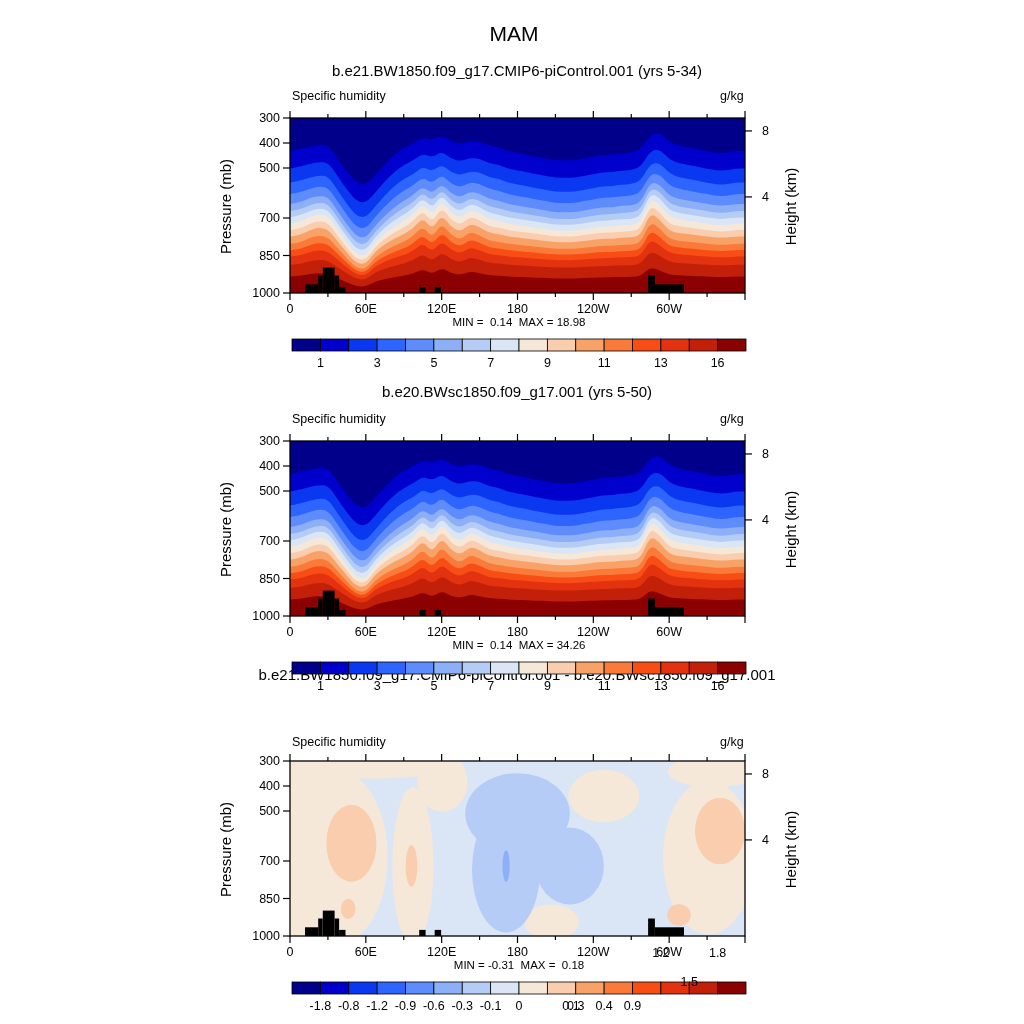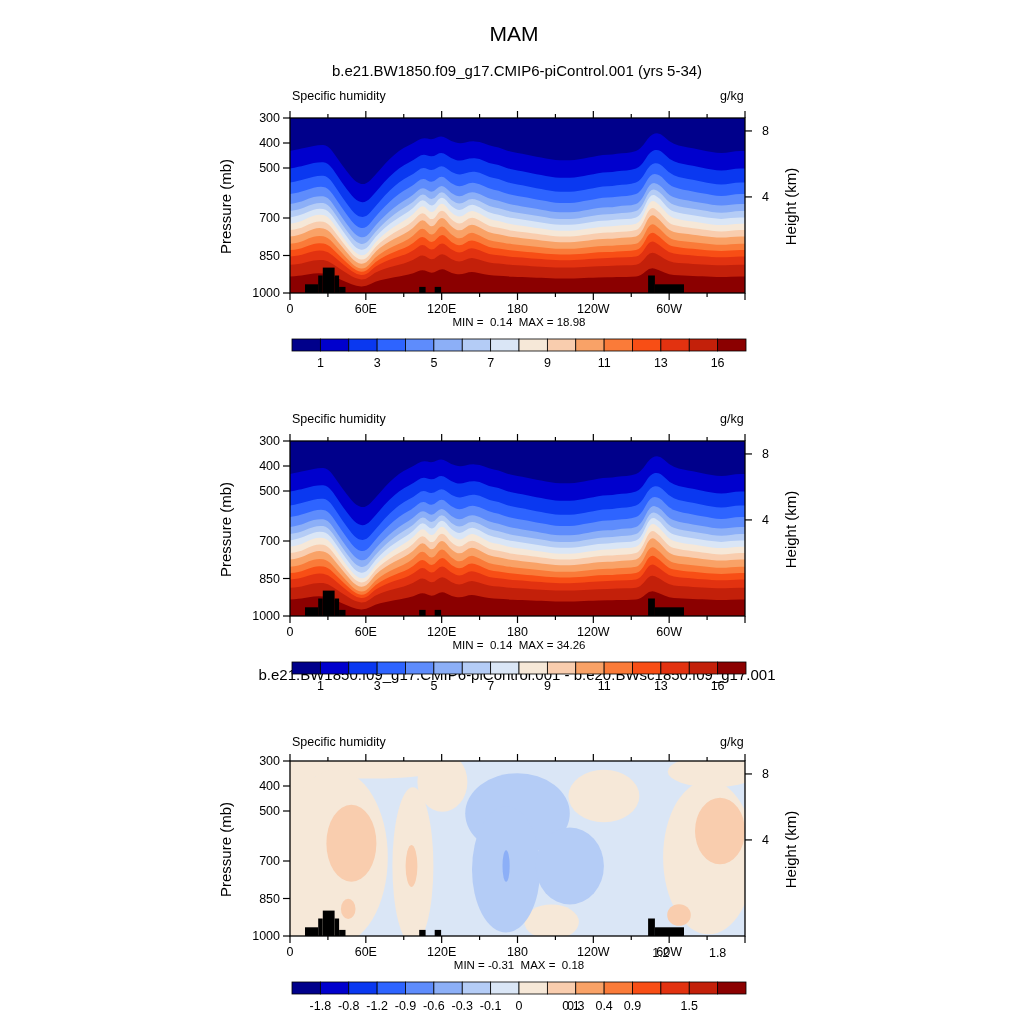--- a/index.html
+++ b/index.html
@@ -21,20 +21,21 @@
 <body>
 
 <div id="fig">
   <div class="t fig-title ctr" style="left:514px;top:22px;">MAM</div>
 
   <div class="t panel-title ctr" style="left:517px;top:62px;">b.e21.BW1850.f09_g17.CMIP6-piControl.001 (yrs 5-34)</div>
   <div class="t sub" style="left:292px;top:89px;">Specific humidity</div>
   <div class="t sub" style="left:720px;top:89px;">g/kg</div>
   <div class="t stats ctr" style="left:519px;top:316px;">MIN =  0.14  MAX = 18.98</div>
 
+  <div class="t panel-title ctr" style="left:517px;top:383px;">b.e20.BWsc1850.f09_g17.001 (yrs 5-50)</div>
   <div class="t sub" style="left:292px;top:412px;">Specific humidity</div>
   <div class="t sub" style="left:720px;top:412px;">g/kg</div>
   <div class="t stats ctr" style="left:519px;top:639px;">MIN =  0.14  MAX = 34.26</div>
 
   <div class="t panel-title ctr" style="left:517px;top:666px;">b.e21.BW1850.f09_g17.CMIP6-piControl.001 - b.e20.BWsc1850.f09_g17.001</div>
   <div class="t sub" style="left:292px;top:735px;">Specific humidity</div>
   <div class="t sub" style="left:720px;top:735px;">g/kg</div>
   <div class="t stats ctr" style="left:519px;top:959px;">MIN = -0.31  MAX =  0.18</div>
 
   <div class="t yax" style="left:165px;top:198px;width:120px;text-align:center;">Pressure (mb)</div>
@@ -366,15 +367,15 @@
     <div class="t cblab" style="left: 405.5px; top: 999px;">-0.9</div>
     <div class="t cblab" style="left: 433.875px; top: 999px;">-0.6</div>
     <div class="t cblab" style="left: 462.25px; top: 999px;">-0.3</div>
     <div class="t cblab" style="left: 490.625px; top: 999px;">-0.1</div>
     <div class="t cblab" style="left: 519px; top: 999px;">0</div>
     <div class="t cblab" style="left: 523px; top: 999px; margin-left: 48px;">0.1</div>
     <div class="t cblab" style="left: 575.75px; top: 999px;">0.3</div>
     <div class="t cblab" style="left: 604.125px; top: 999px;">0.4</div>
     <div class="t cblab" style="left: 632.5px; top: 999px;">0.9</div>
     <div class="t cblab" style="left: 660.875px; top: 946px;">1.2</div>
-    <div class="t cblab" style="left: 689.25px; top: 999px;">1.5</div>
+    <div class="t cblab" style="left: 689.25px; top: 975px;">1.5</div>
     <div class="t cblab" style="left: 717.625px; top: 946px;">1.8</div>
   </div>
 
 </body></html>

